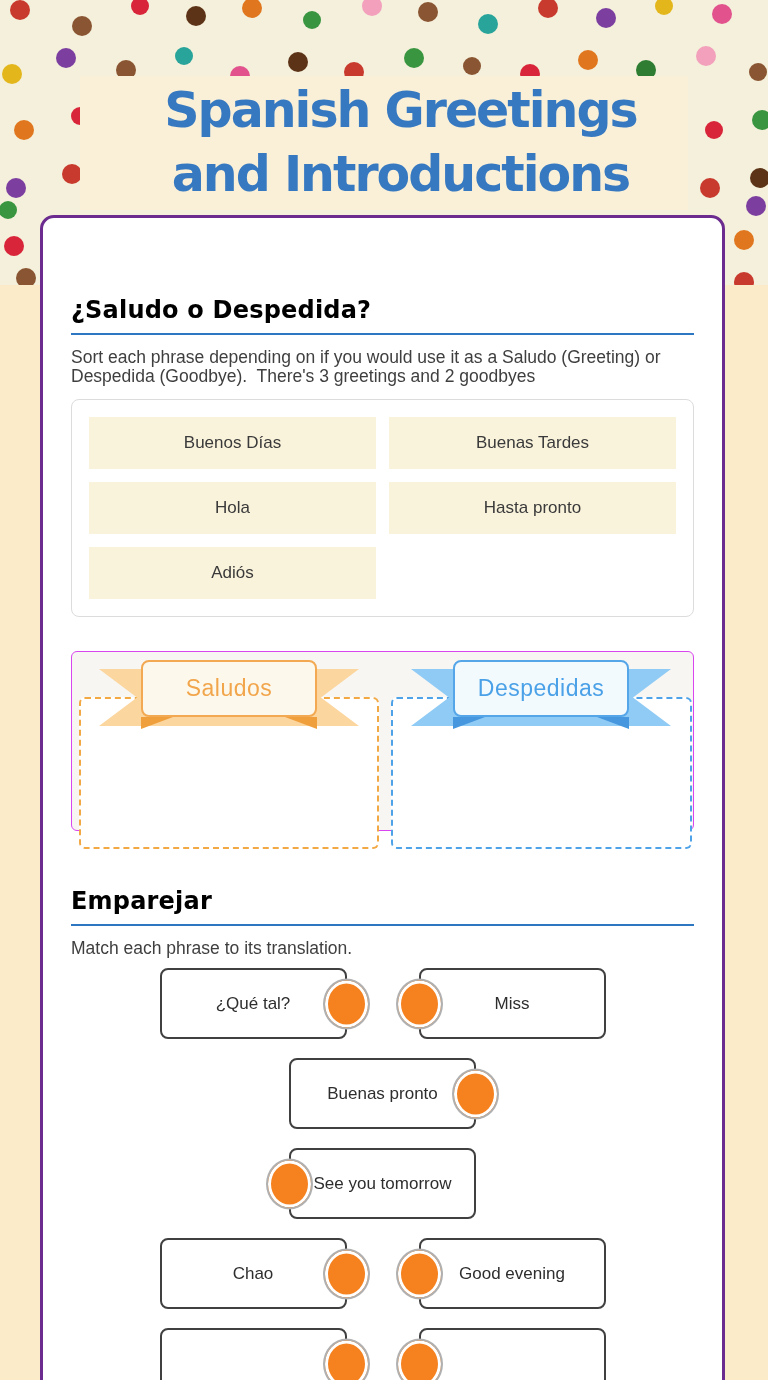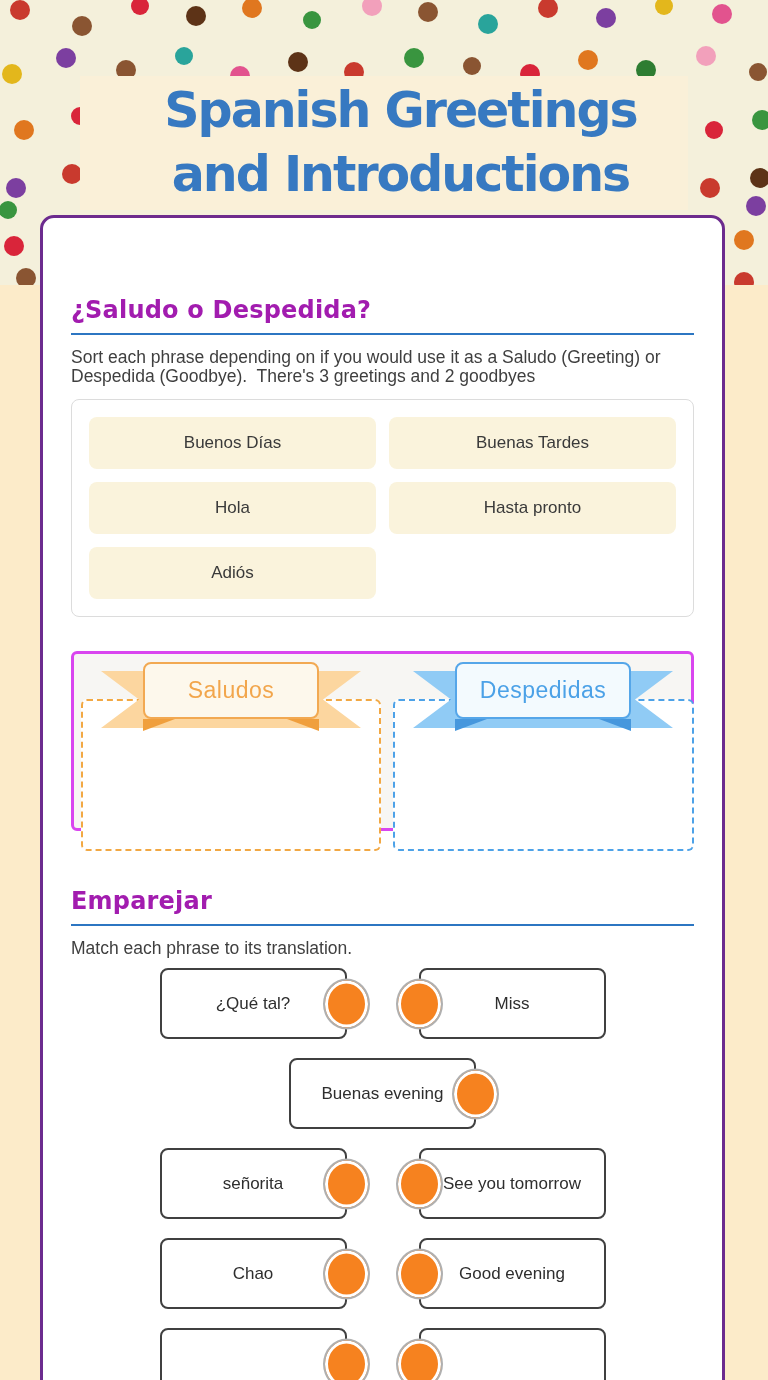--- a/index.html
+++ b/index.html
@@ -19,42 +19,42 @@
     font-family:"DejaVu Sans", sans-serif; font-weight:700; font-size:49px; line-height:64px;
     color:#3779c1; letter-spacing:-2px; white-space:nowrap;margin-left:33px;
   }
   
   .card {
     position:absolute; left:40px; top:215px; width:685px; height:1400px; z-index:3;
     background:#ffffff; border:3px solid #6c2b8e; border-radius:14px;
     padding:78px 28px 40px 28px;
   }
   .section-heading {
-    font-size:24px; font-weight:700; color:#a21caf; letter-spacing:0.2px;
+    font-size:24px; font-weight:700; color:#000000; letter-spacing:0.2px;
     font-family:"DejaVu Sans", sans-serif;
   }
   .heading-rule { border:0; border-bottom:2px solid #2c76c2; margin-top:9px; }
   .instructions {
     margin-top:13px; font-size:17.5px; line-height:19px; color:#3f3f3f; white-space:pre-wrap;
   }
   
   .chips-panel {
     margin-top:13px; border:1px solid #dcdcdc; border-radius:8px; background:#fff;
     padding:17px; display:grid; grid-template-columns:1fr 1fr; gap:13px;
   }
   .chip {
-    height:52px; background:#faf3dc; border-radius:8px;
+    height:52px; background:#faf3dc; border-radius:0;
     display:flex; align-items:center; justify-content:center;
     font-size:17px; color:#3a3a3a; cursor:grab;
   }
   .chip-empty { visibility:hidden; }
   
   .sort-panel {
     position:relative; margin-top:34px; height:180px;
-    background:#f7f6f3; border:3px solid #d946ef; border-radius:6px;
+    background:#f7f6f3; border:1px solid #d946ef; border-radius:6px;
   }
   .drop-zone {
     position:absolute; top:45px; height:152px; background:#ffffff; border-radius:6px;
   }
   .zone-saludos   { left:7px;   width:300px; border:2px dashed #f2a843; }
   .zone-despedidas{ left:319px; width:301px; border:2px dashed #4da2e8; }
   .ribbon { position:absolute; top:17px; width:260px; height:62px; z-index:2; }
   .ribbon-saludos    { left:27px; }
   .ribbon-despedidas { left:339px; }
   .ribbon svg { position:absolute; left:0; top:0; }
@@ -214,30 +214,26 @@
           <span class="dot dot-right-edge"></span>
         </div>
         <div class="mbox">
           <span class="dot dot-left-edge"></span>
           <span>Miss</span>
         </div>
       </div>
 
       <div class="match-row">
         <div class="mbox">
-          <span>Buenas evening</span>
-          <span class="dot dot-right-edge"></span>
-        </div>
-      </div>
-
-      <div class="match-row">
-        <div class="mbox">
-          <span>señorita</span>
-          <span class="dot dot-right-edge"></span>
-        </div>
+          <span>Buenas pronto</span>
+          <span class="dot dot-right-edge"></span>
+        </div>
+      </div>
+
+      <div class="match-row">
         <div class="mbox">
           <span class="dot dot-left-edge"></span>
           <span>See you tomorrow</span>
         </div>
       </div>
 
       <div class="match-row">
         <div class="mbox">
           <span>Chao</span>
           <span class="dot dot-right-edge"></span>

